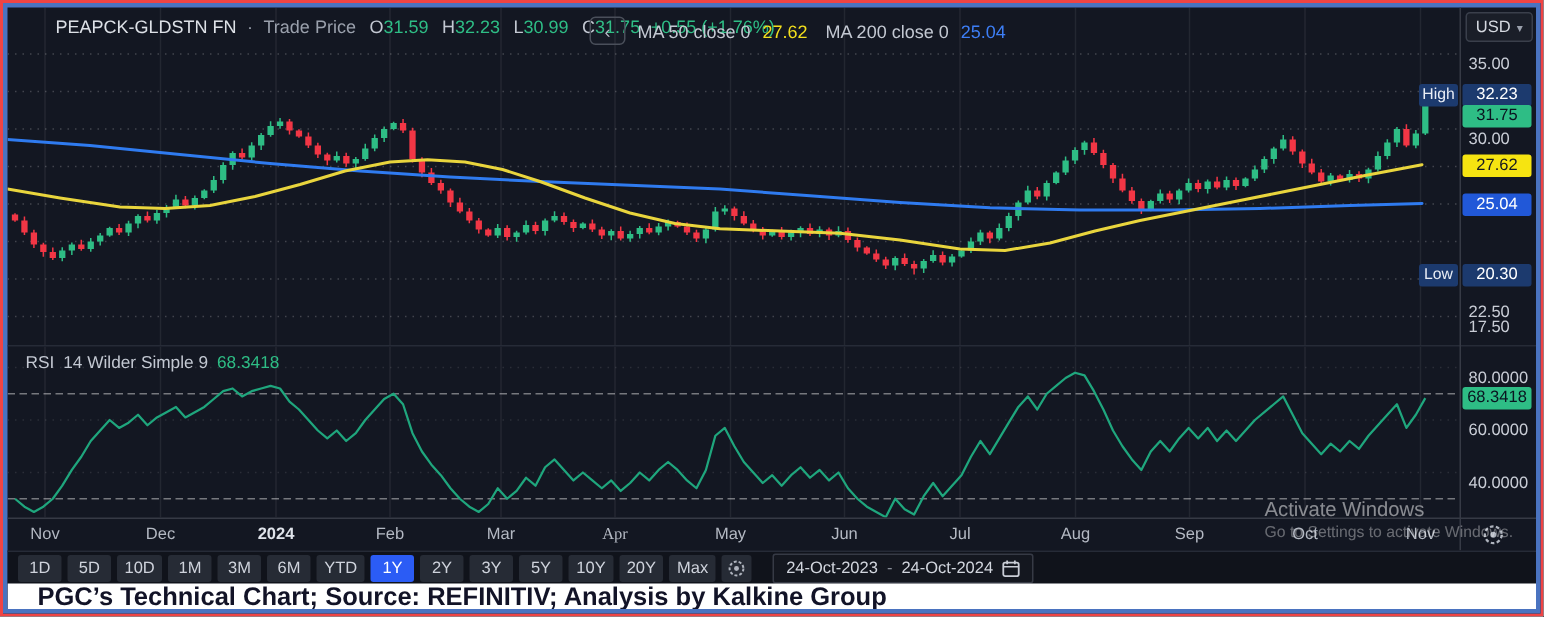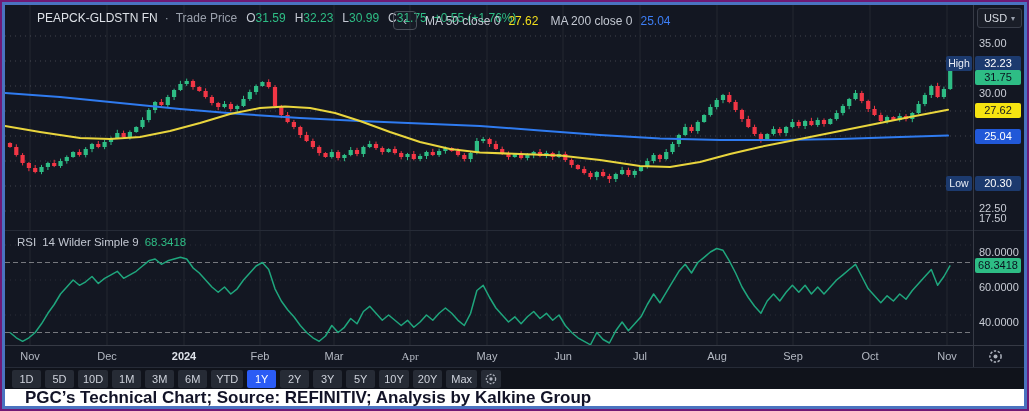--- a/index.html
+++ b/index.html
@@ -1,17 +1,17 @@
 <!DOCTYPE html>
 <html><head>
 <meta charset="utf-8">
 <style>
   html,body{margin:0;padding:0;background:#ffffff;}
   body{width:1029px;height:411px;font-family:"Liberation Sans",sans-serif;-webkit-font-smoothing:antialiased;}
-  .frame{width:1029px;height:411px;box-sizing:border-box;padding:2px;background:#701a75;}
+  .frame{width:1029px;height:411px;box-sizing:border-box;padding:2px;background:#ef4444;}
   .app{position:relative;width:100%;height:100%;box-sizing:border-box;border:3px solid #4a73c0;background:#131722;overflow:hidden;}
   .abs{position:absolute;}
 
   
   .hdr{top:6px;left:32px;display:flex;align-items:center;gap:7px;font-size:12px;color:#cfd3dc;white-space:nowrap;}
   .hdr .sym{color:#dde1e7;}
   .hdr .dim{color:#9aa0ac;}
   .hdr .ohlc-l{color:#c3c8d2;margin-left:2px;}
   .hdr .up{color:#2ebd85;}
   .ma-legend{top:6px;left:388px;display:flex;align-items:center;gap:8px;font-size:12px;color:#c3c8d2;white-space:nowrap;}
@@ -478,20 +478,24 @@
         <div class="t-label" style="left: 712px;">Aug</div>
         <div class="t-label" style="left: 788px;">Sep</div>
         <div class="t-label" style="left: 865px;">Oct</div>
         <div class="t-label" style="left: 942px;">Nov</div>
       </div>
     <svg class="abs axis-gear" viewBox="0 0 17 17">
       <circle cx="8.5" cy="8.5" r="5.6" fill="none" stroke="#aeb3bd" stroke-width="1.5" stroke-dasharray="2.4 1.6"></circle>
       <circle cx="8.5" cy="8.5" r="2" fill="#aeb3bd"></circle>
     </svg>
 
+    <div class="abs wm">
+      <div>Activate Windows</div>
+      <div class="l2">Go to Settings to activate Windows.</div>
+    </div>
 
     <div class="abs toolbar">
       <div id="ranges" style="display:flex;gap:4px;">
           <div class="rng-btn">1D</div>
           <div class="rng-btn">5D</div>
           <div class="rng-btn">10D</div>
           <div class="rng-btn">1M</div>
           <div class="rng-btn">3M</div>
           <div class="rng-btn">6M</div>
           <div class="rng-btn">YTD</div>
@@ -502,20 +506,31 @@
           <div class="rng-btn">10Y</div>
           <div class="rng-btn">20Y</div>
           <div class="rng-btn">Max</div>
         </div>
       <div class="tb-gear">
         <svg width="14" height="14" viewBox="0 0 17 17">
           <circle cx="8.5" cy="8.5" r="5.6" fill="none" stroke="#aeb3bd" stroke-width="1.6" stroke-dasharray="2.4 1.6"></circle>
           <circle cx="8.5" cy="8.5" r="2" fill="#aeb3bd"></circle>
         </svg>
       </div>
+      <div class="date-box">
+        <span>24-Oct-2023</span>
+        <span style="color:#8a8f9a">-</span>
+        <span>24-Oct-2024</span>
+        <svg width="12" height="12" viewBox="0 0 14 14">
+          <rect x="1" y="2.5" width="12" height="10.5" rx="1.5" fill="none" stroke="#c9cdd6" stroke-width="1.4"></rect>
+          <line x1="4" y1="0.8" x2="4" y2="3.6" stroke="#c9cdd6" stroke-width="1.4"></line>
+          <line x1="10" y1="0.8" x2="10" y2="3.6" stroke="#c9cdd6" stroke-width="1.4"></line>
+          <line x1="1" y1="5.6" x2="13" y2="5.6" stroke="#c9cdd6" stroke-width="1.2"></line>
+        </svg>
+      </div>
     </div>
 
     <div class="abs footer">
       <span>PGC’s Technical Chart; Source: REFINITIV; Analysis by Kalkine Group</span>
     </div>
 
   </div>
 </div>
 
 </body></html>

